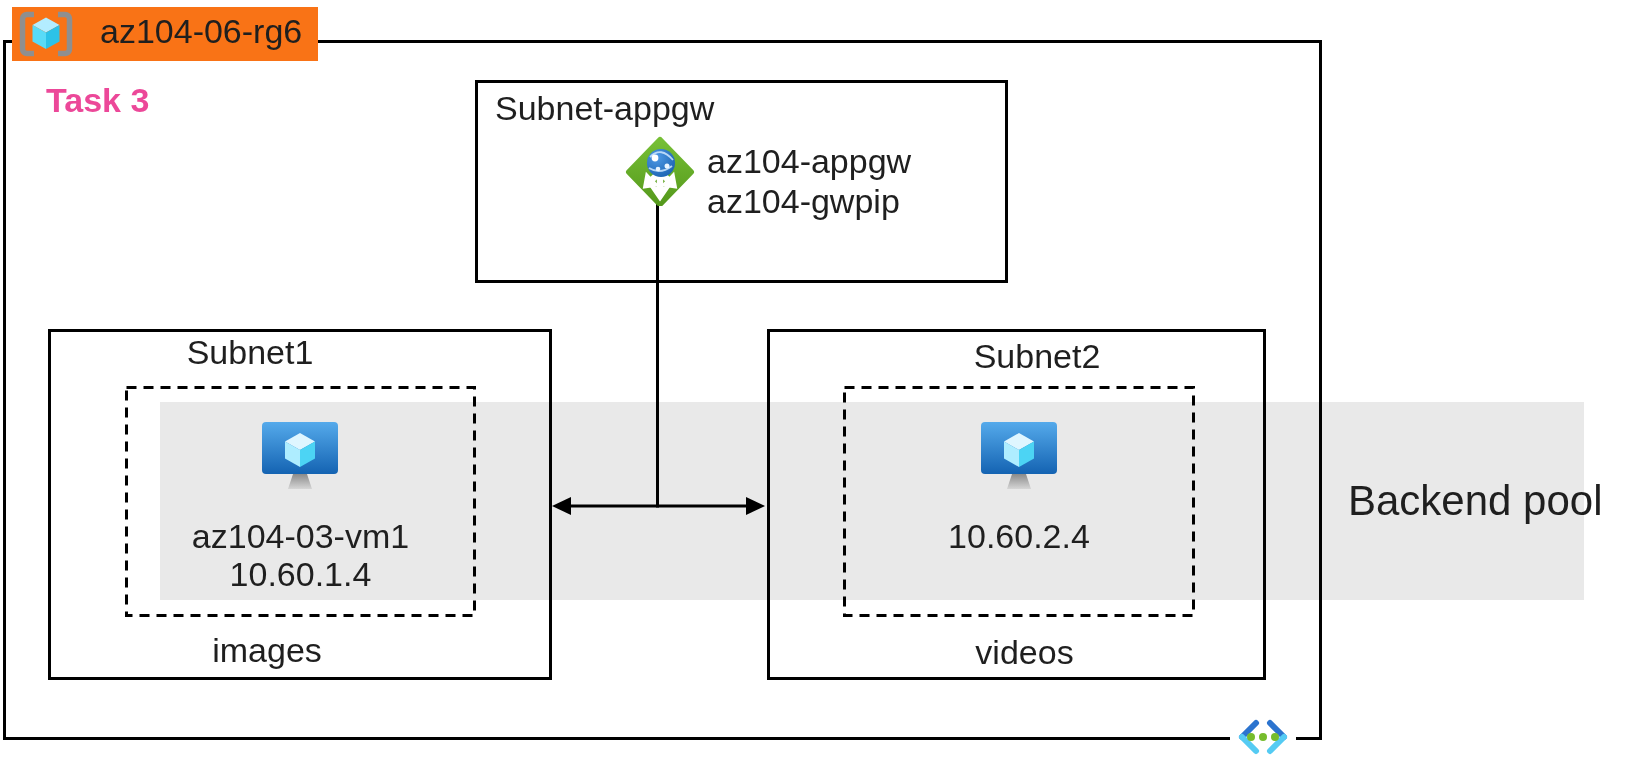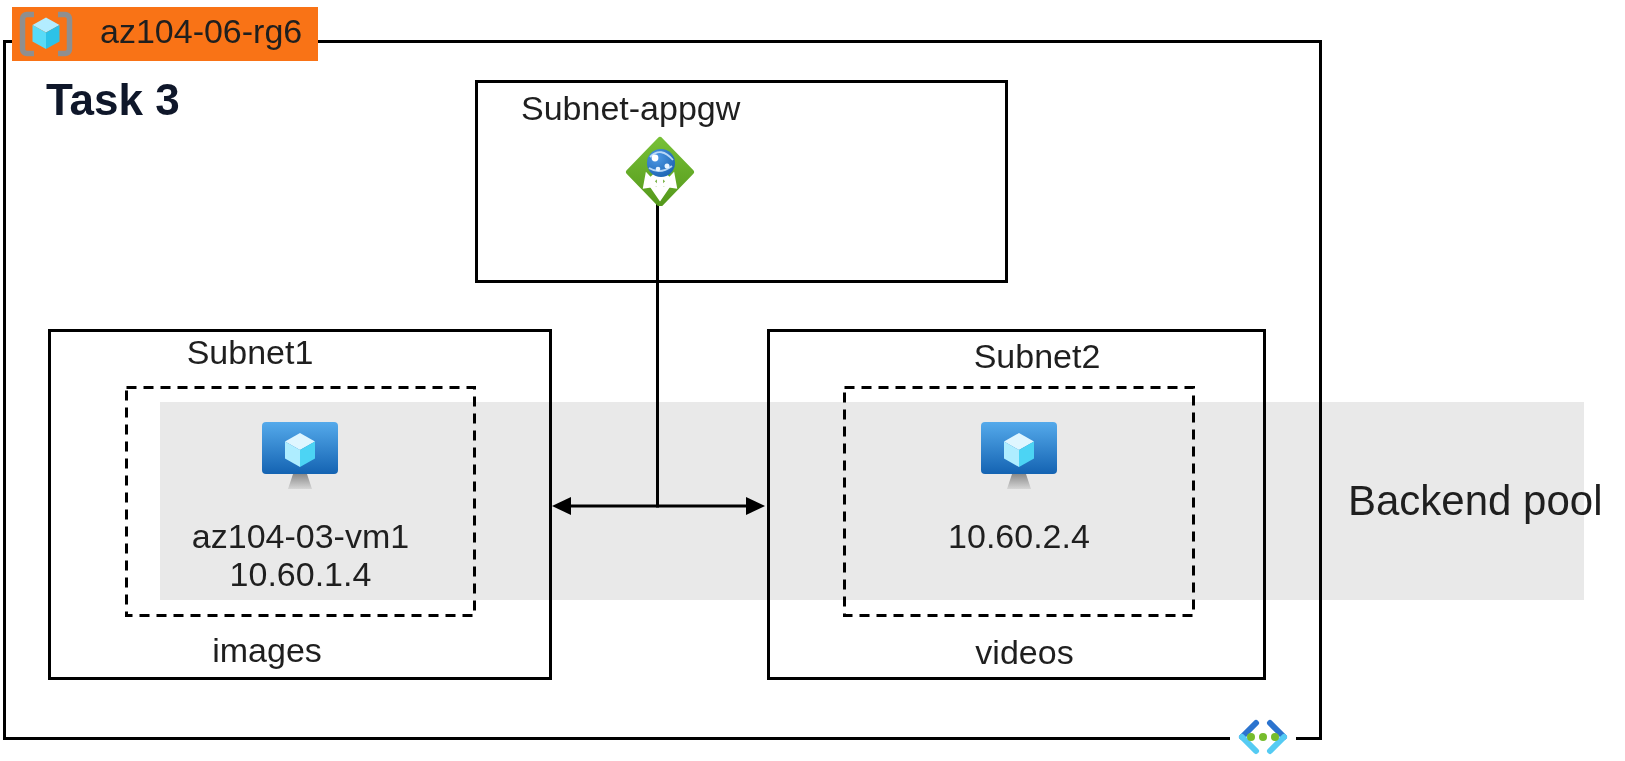--- a/index.html
+++ b/index.html
@@ -23,24 +23,24 @@
   .subnet1-box{left:48px;top:329px;width:504px;height:351px;}
   .subnet2-box{left:767px;top:329px;width:499px;height:351px;}
   .dash-svg{z-index:2;}
   .dash1{left:125px;top:386px;}
   .dash2{left:843px;top:386px;}
 
   
   .rg-label{left:12px;top:7px;display:flex;gap:26px;background:#f97316;
             padding:4px 16px 4px 6px;z-index:5;font-size:34px;line-height:40px;}
 
-  .task{left:46px;top:80px;font-size:44px;line-height:40px;font-weight:700;color:#0f172a;z-index:3;}
+  .task{left:46px;top:80px;font-size:34px;line-height:40px;font-weight:700;color:#ec4899;z-index:3;}
 
   
-  .appgw-title{left:521px;top:88px;font-size:34px;line-height:40px;z-index:3;text-align:right;}
+  .appgw-title{left:495px;top:88px;font-size:34px;line-height:40px;z-index:3;text-align:right;}
   .appgw-icon{left:625px;top:126px;z-index:3;}
   .appgw-names{left:707px;top:141px;font-size:34px;line-height:40px;z-index:3;}
 
   
   .subnet-title{font-size:34px;line-height:40px;text-align:center;z-index:3;}
   .s1-title{left:48px;top:332px;width:404px;}
   .s2-title{left:767px;top:336px;width:460px;margin-left:40px;}
   .vm-icon{z-index:3;}
   .vm1-icon{left:262px;top:422px;}
   .vm2-icon{left:981px;top:422px;}
@@ -112,20 +112,24 @@
     <path d="M31.8,44 h6.4 v17 h6.8 L35,75.5 L25,61 h6.8 z" fill="#ffffff"></path>
     <path id="gwSideArrow" d="M31.8,46 h6.4 v10 h6.8 L35,70 L25,56 h6.8 z" fill="#ffffff" transform="rotate(46 35 46)"></path>
     <use href="#gwSideArrow" transform="rotate(-92 35 46)"></use>
     <circle cx="36" cy="37" r="14" fill="url(#globeGrad)"></circle>
     <path d="M25,31 Q36,20 48,34" stroke="#CFE7FF" stroke-width="1.8" fill="none" opacity="0.85"></path>
     <path d="M24,42 Q35,49 47,40" stroke="#CFE7FF" stroke-width="1.8" fill="none" opacity="0.85"></path>
     <circle cx="30" cy="32" r="3.4" fill="#ffffff"></circle>
     <circle cx="42" cy="40" r="2.5" fill="#EAF5FF"></circle>
     <circle cx="33" cy="43" r="2.3" fill="#EAF5FF"></circle>
   </svg>
+  <div class="abs appgw-names">
+    <div>az104-appgw</div>
+    <div>az104-gwpip</div>
+  </div>
 
   <div class="abs solid-box subnet1-box"></div>
   <div class="abs subnet-title s1-title">Subnet1</div>
   <svg class="abs dash-svg dash1" width="351" height="231">
     <rect x="1.5" y="1.5" width="348" height="228" fill="none" stroke="#000" stroke-width="3" stroke-dasharray="10 7"></rect>
   </svg>
   <svg class="abs vm-icon vm1-icon" width="76" height="70" viewBox="0 0 76 70">
     <rect x="0" y="0" width="76" height="52" rx="4" fill="url(#vmGrad)"></rect>
     <polygon points="38,11 53,19.5 38,28 23,19.5" fill="#DFF6FF"></polygon>
     <polygon points="23,19.5 38,28 38,45 23,36.5" fill="#AEEDFF"></polygon>

